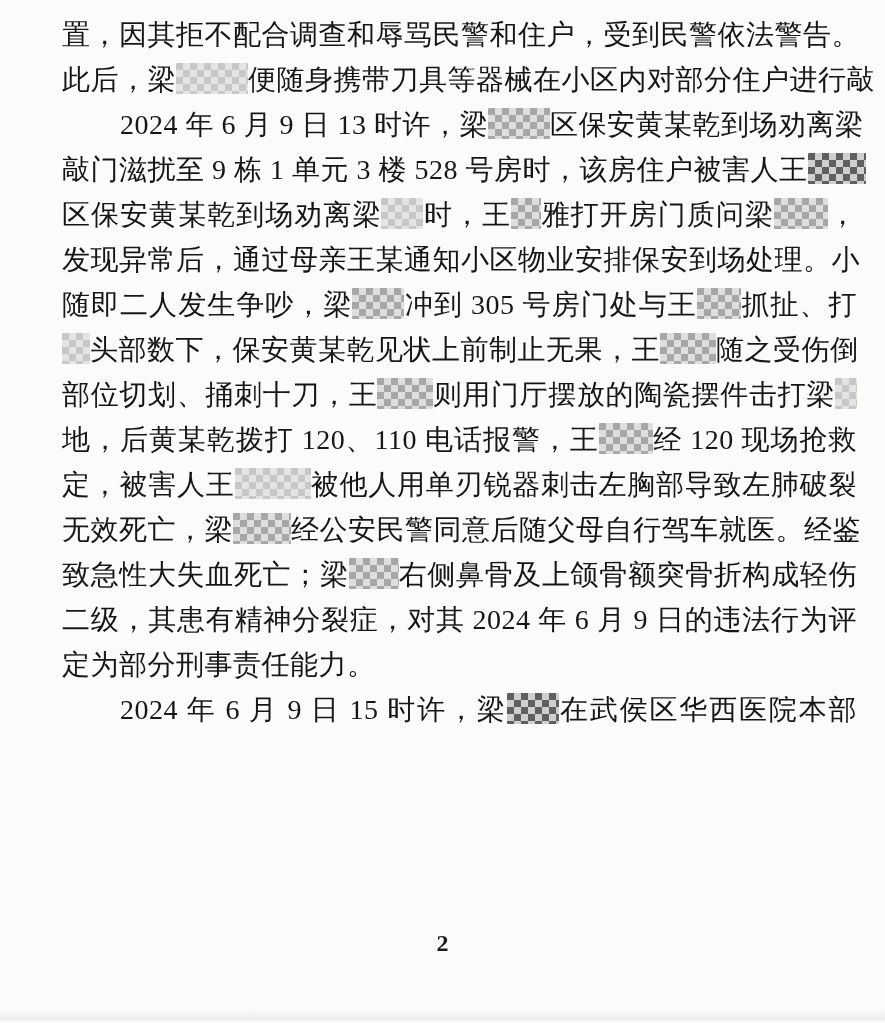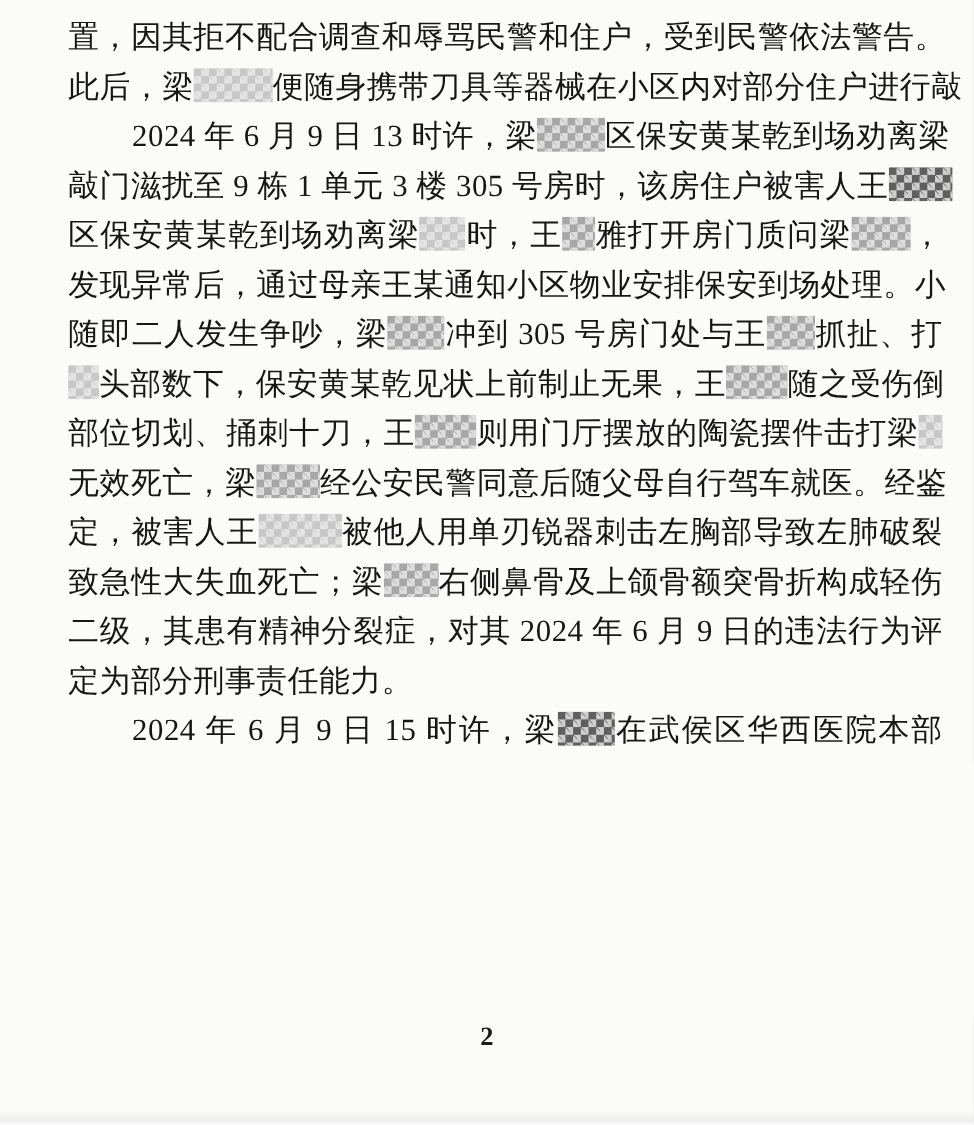--- a/index.html
+++ b/index.html
@@ -84,27 +84,28 @@
   }
 </style>
 </head>
 <body>
 
 <div class="page">
   <div class="text-block" id="lines">
       <div class="line"><span>置，因其拒不配合调查和辱骂民警和住户，受到民警依法警告。</span></div>
       <div class="line"><span>此后，梁</span><span class="redact light" style="width: 72px;"></span><span>便随身携带刀具等器械在小区内对部分住户进行敲</span></div>
       <div class="line indent"><span>2024 年 6 月 9 日 13 时许，梁</span><span class="redact medium" style="width: 62px;"></span><span>区保安黄某乾到场劝离梁</span></div>
-      <div class="line"><span>敲门滋扰至 9 栋 1 单元 3 楼 305 号房时，该房住户被害人王</span><span class="redact dark" style="width: 58px;"></span></div>
+      <div class="line"><span>敲门滋扰至 9 栋 1 单元 3 楼 528 号房时，该房住户被害人王</span><span class="redact dark" style="width: 58px;"></span></div>
       <div class="line"><span>区保安黄某乾到场劝离梁</span><span class="redact light" style="width: 42px;"></span><span>时，王</span><span class="redact medium" style="width: 30px;"></span><span>雅打开房门质问梁</span><span class="redact medium" style="width: 54px;"></span><span>，</span></div>
       <div class="line"><span>发现异常后，通过母亲王某通知小区物业安排保安到场处理。小</span></div>
       <div class="line"><span>随即二人发生争吵，梁</span><span class="redact medium" style="width: 52px;"></span><span>冲到 305 号房门处与王</span><span class="redact medium" style="width: 44px;"></span><span>抓扯、打</span></div>
       <div class="line"><span class="redact light" style="width: 28px;"></span><span>头部数下，保安黄某乾见状上前制止无果，王</span><span class="redact medium" style="width: 56px;"></span><span>随之受伤倒</span></div>
       <div class="line"><span>部位切划、捅刺十刀，王</span><span class="redact medium" style="width: 56px;"></span><span>则用门厅摆放的陶瓷摆件击打梁</span><span class="redact light" style="width: 22px;"></span></div>
+      <div class="line"><span>地，后黄某乾拨打 120、110 电话报警，王</span><span class="redact medium" style="width: 54px;"></span><span>经 120 现场抢救</span></div>
+      <div class="line"><span>定，被害人王</span><span class="redact light" style="width: 76px;"></span><span>被他人用单刃锐器刺击左胸部导致左肺破裂</span></div>
       <div class="line"><span>无效死亡，梁</span><span class="redact medium" style="width: 58px;"></span><span>经公安民警同意后随父母自行驾车就医。经鉴</span></div>
-      <div class="line"><span>定，被害人王</span><span class="redact light" style="width: 76px;"></span><span>被他人用单刃锐器刺击左胸部导致左肺破裂</span></div>
       <div class="line"><span>致急性大失血死亡；梁</span><span class="redact medium" style="width: 50px;"></span><span>右侧鼻骨及上颌骨额突骨折构成轻伤</span></div>
       <div class="line"><span>二级，其患有精神分裂症，对其 2024 年 6 月 9 日的违法行为评</span></div>
       <div class="line para-end"><span>定为部分刑事责任能力。</span></div>
       <div class="line indent"><span>2024 年 6 月 9 日 15 时许，梁</span><span class="redact dark" style="width: 52px;"></span><span>在武侯区华西医院本部</span></div>
     </div>
   <div class="page-number">2</div>
 </div>
 
 </body></html>

